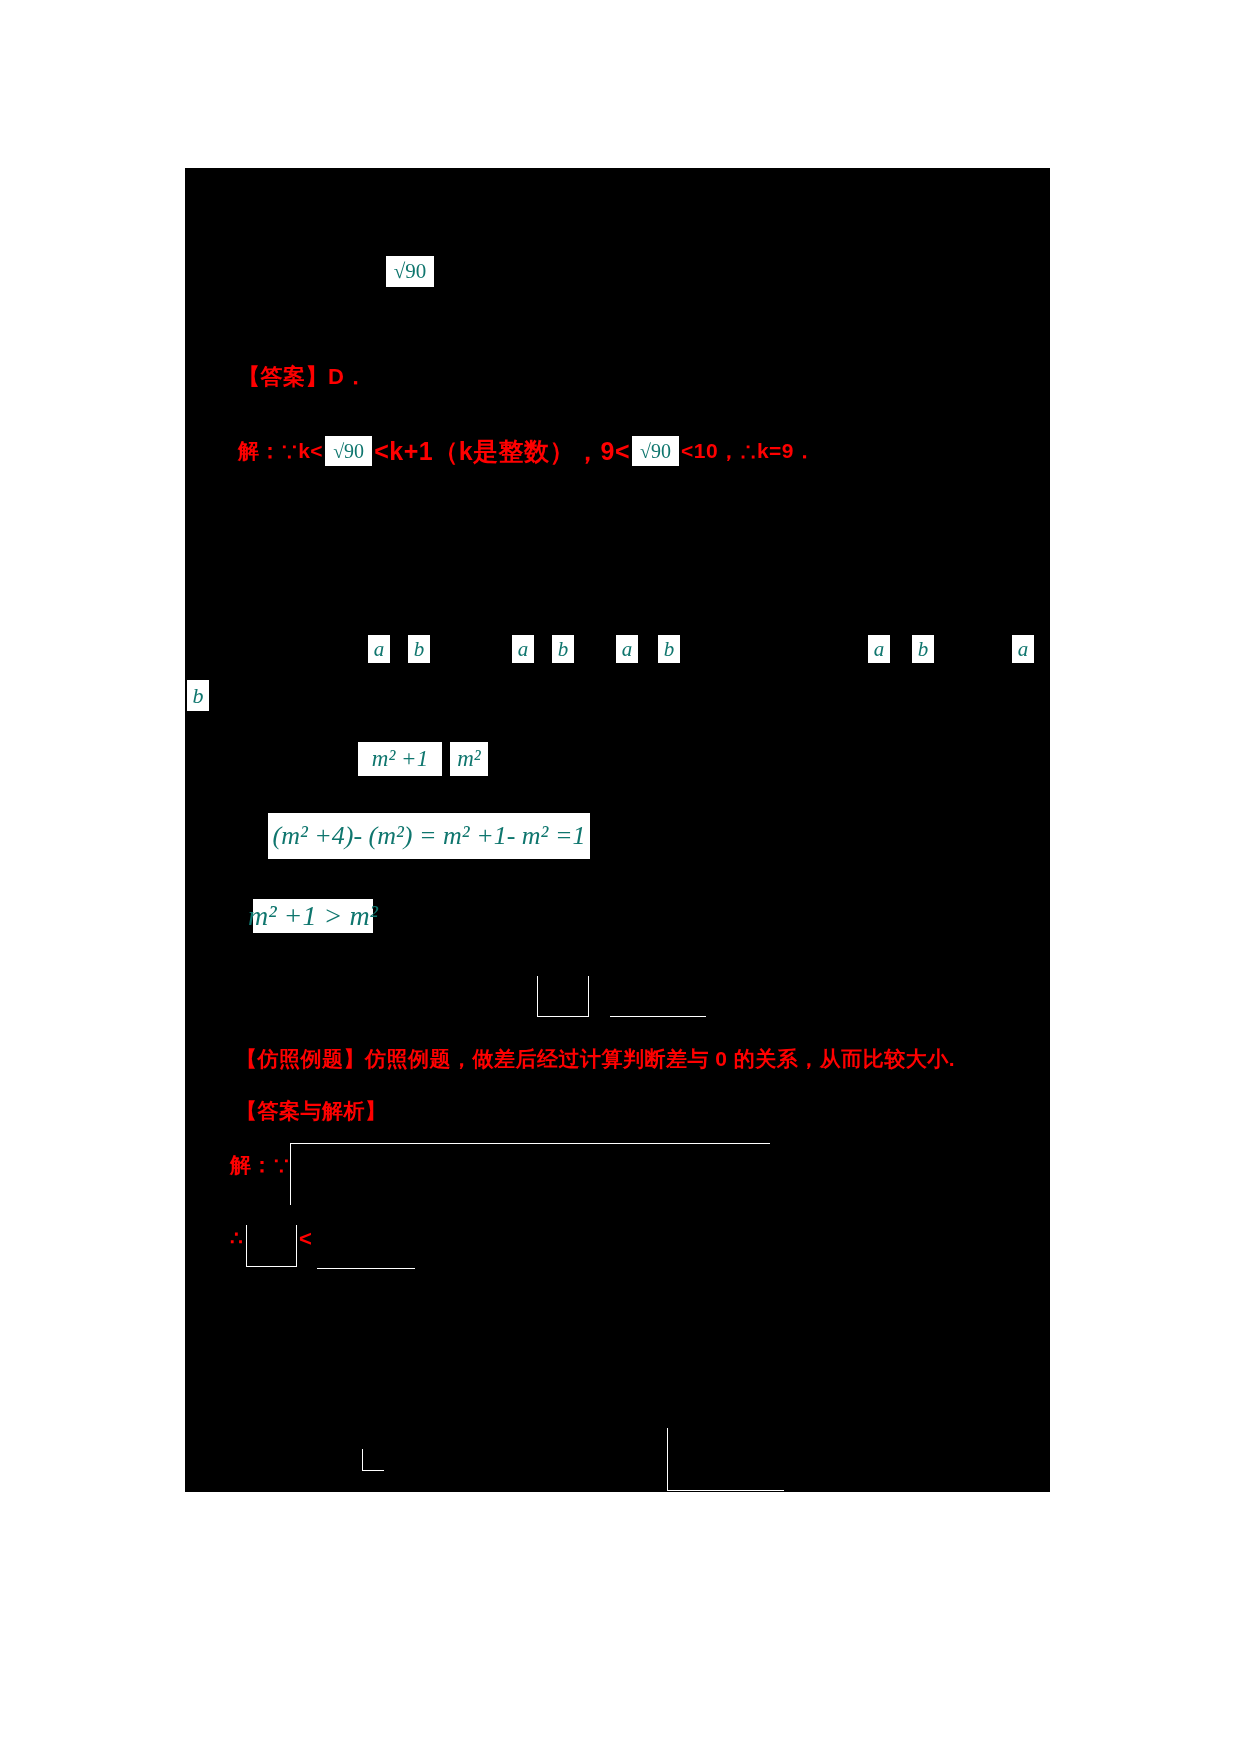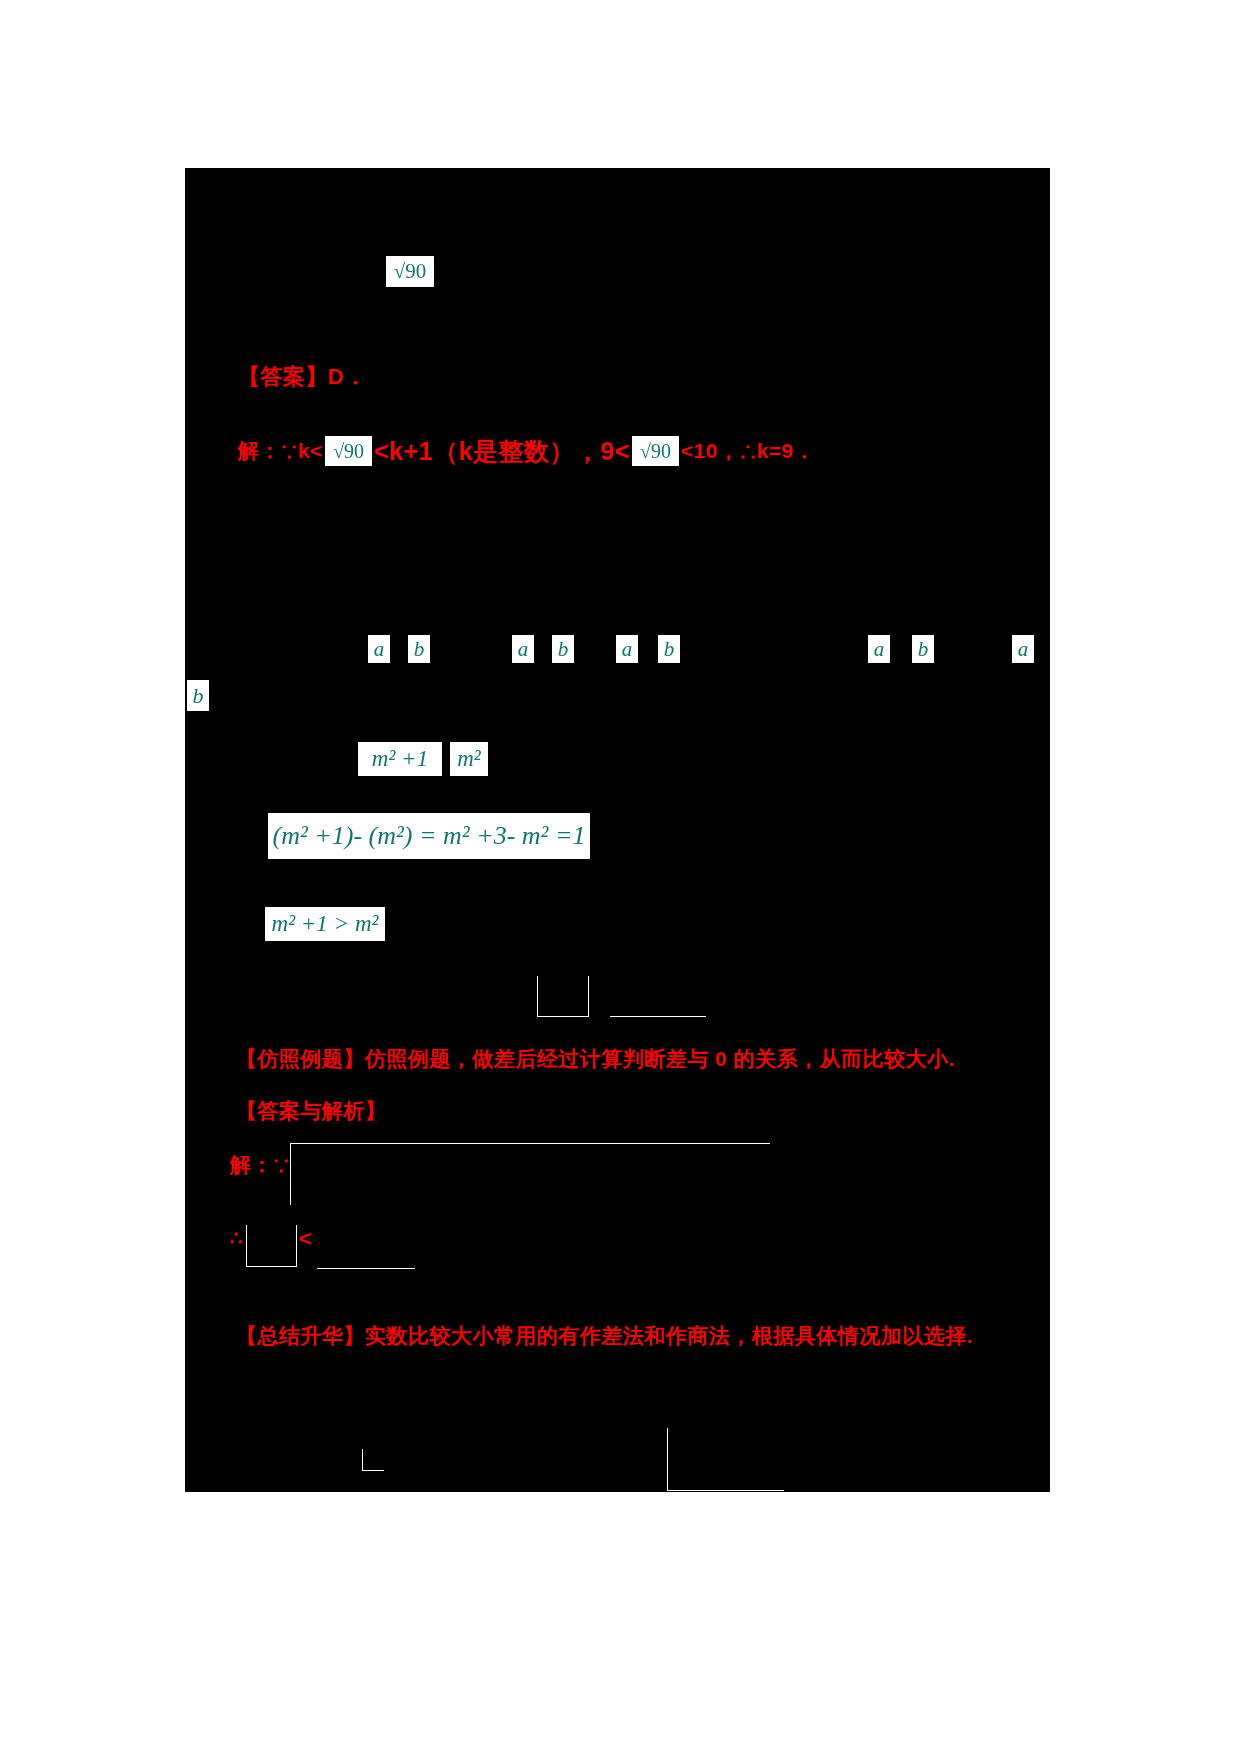--- a/index.html
+++ b/index.html
@@ -95,44 +95,43 @@
     </div>
 
   <div class="abs formula-box" style="left:161px; top:574px; width:84px; height:34px; font-size:23px;margin-left:12px;">
       <span>m² +1</span>
     </div>
   <div class="abs formula-box" style="left:265px; top:574px; width:38px; height:34px; font-size:23px;">
       <span>m²</span>
     </div>
 
   <div class="abs formula-box" style="left:83px; top:645px; width:322px; height:46px; font-size:26px;">
-      <span>(m² +1)- (m²) = m² +3- m² =1</span>
+      <span>(m² +4)- (m²) = m² +1- m² =1</span>
     </div>
 
-  <div class="abs formula-box" style="left:80px; top:731px; width:120px; height:34px; font-size:23px;margin-top:8px;">
+  <div class="abs formula-box" style="left:68px; top:731px; width:120px; height:34px; font-size:28px;">
       <span>m² +1 &gt; m²</span>
     </div>
 
   <div class="abs open-top-box" style="left:352px; top:808px; width:52px; height:41px;"></div>
   <div class="abs hline" style="left:425px; top:848px; width:96px; height:1px;"></div>
 
   <div class="abs red-text" style="left:51px; top:878px; font-size:21px;"><span>【仿照例题】</span><span class="red-plain">仿照例题，做差后经过计算判断差与 0 的关系，从而比较大小.</span></div>
 
   <div class="abs red-text" style="left:51px; top:930px; font-size:21px;">【答案与解析】</div>
 
   <div class="abs red-text" style="left:45px; top:984px; font-size:21px;">解：∵</div>
   <div class="abs hline" style="left:105px; top:975px; width:480px; height:1px;"></div>
   <div class="abs vline" style="left:105px; top:975px; width:1px; height:62px;"></div>
 
   <div class="abs red-text" style="left:45px; top:1057px; font-size:20px;">∴</div>
   <div class="abs open-top-box" style="left:61px; top:1057px; width:51px; height:42px;"></div>
   <div class="abs red-text" style="left:114px; top:1058px; font-size:22px;">&lt;</div>
   <div class="abs hline" style="left:132px; top:1100px; width:98px; height:1px;"></div>
 
-  <div class="abs red-text" style="left:51px; top:1155px; font-size:21px;"><span>【总结升华】</span><span>实数比较大小常用的有作差法和作商法，根据具体情况加以选择.</span></div>
 
   <div class="abs vline" style="left:177px; top:1281px; width:1px; height:21px;"></div>
   <div class="abs hline" style="left:177px; top:1302px; width:22px; height:1px;"></div>
 
   <div class="abs vline" style="left:482px; top:1260px; width:1px; height:63px;"></div>
   <div class="abs hline" style="left:482px; top:1322px; width:117px; height:1px;"></div>
 
 </div>
 
 </body></html>

